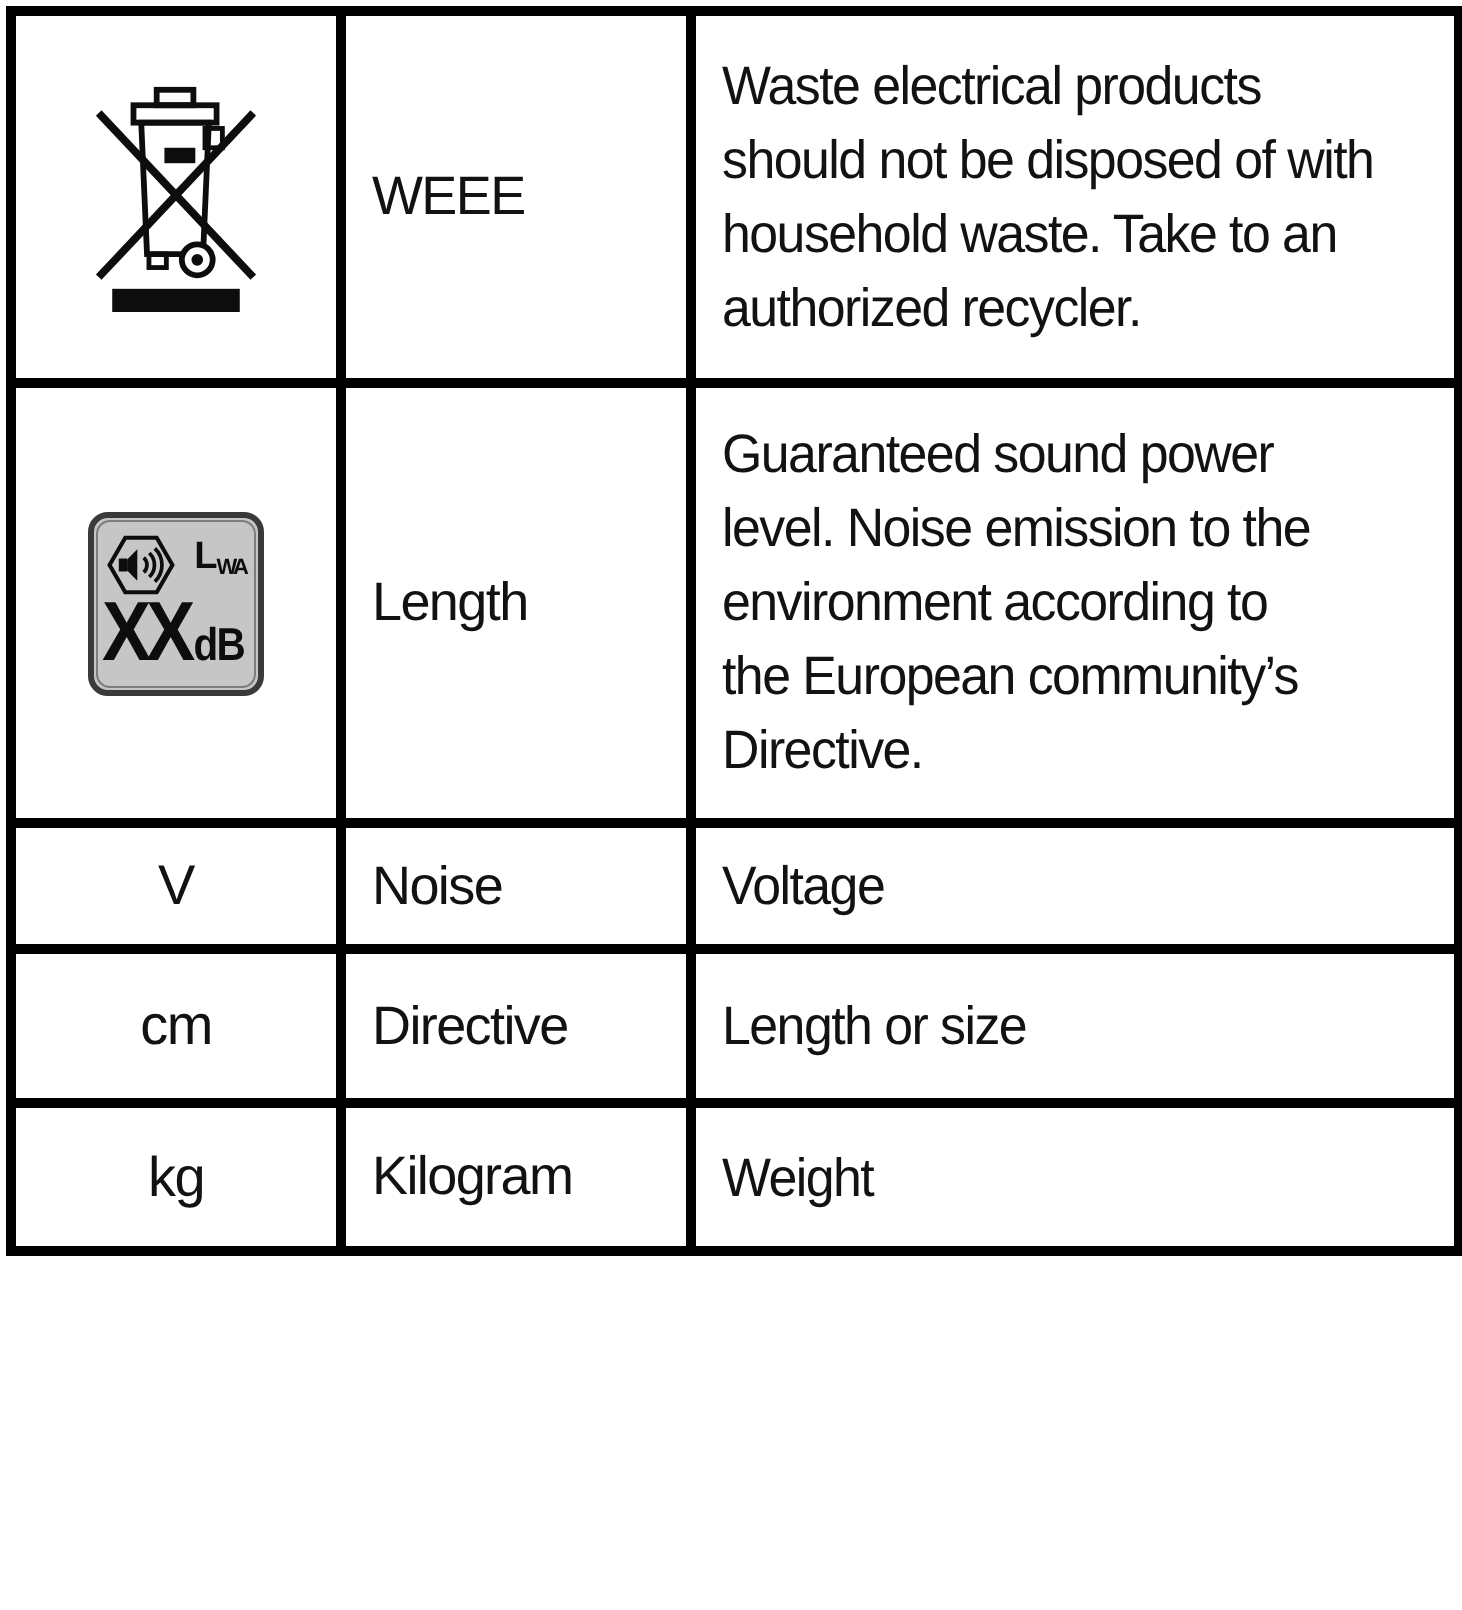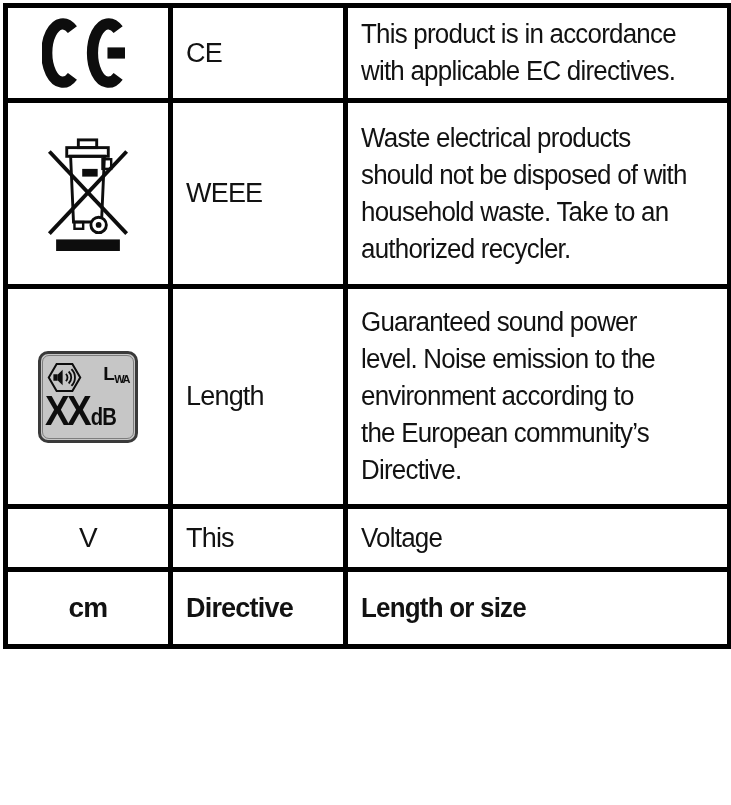--- a/index.html
+++ b/index.html
@@ -24,41 +24,41 @@
   }
   col.c1 { width: 165px; }
   col.c2 { width: 175px; }
   col.c3 { width: 384px; }
 
   tr.r1 { height: 95px; }
   tr.r2 { height: 186px; }
   tr.r3 { height: 220px; }
   tr.r4 { height: 63px; }
   tr.r5 { height: 78px; }
-  tr.r6 { height: 77px; font-weight: bold; }
+  tr.r6 { height: 77px; }
   tr.r7 { height: 74px; }
 
   td.sym  { text-align: center; font-size: 28px; letter-spacing: -0.8px; }
   td.name { font-size: 27px; letter-spacing: -0.8px; padding-left: 13px; }
   td.desc { font-size: 27px; letter-spacing: -0.8px; padding-left: 13px; }
   .line {
     display: block;
     white-space: nowrap;
     line-height: 37px;
     transform: scaleX(0.96);
     transform-origin: 0 50%;
   }
   td.desc .single { line-height: 34px; }
 
   .icon-wrap { display: flex; justify-content: center; align-items: center; }
 
   
   .noise-badge {
     position: relative;
-    width: 100px; height: 92px;
+    width: 88px; height: 92px;
     margin: 0 auto;
     background: #c6c6c6;
     border: 3px solid #3a3a3a;
     border-radius: 10px;
     box-sizing: border-box;
   }
   .noise-badge::after {
     content: "";
     position: absolute; inset: 1px;
     border: 1px solid #7d7d7d;
@@ -85,36 +85,20 @@
 <body>
 
 <table class="symbols">
   <colgroup>
       <col class="c1">
       <col class="c2">
       <col class="c3">
     </colgroup>
 
   <tbody>
-      <tr class="r1">
-    <td class="sym">
-      <div class="icon-wrap">
-        <svg width="92" height="72" viewBox="0 0 94 74" aria-hidden="true">
-          <path d="M 31 13 A 16.5 30 0 1 0 31 61" fill="none" stroke="#0d0d0d" stroke-width="11.5"></path>
-          <path d="M 78 13 A 16.5 30 0 1 0 78 61" fill="none" stroke="#0d0d0d" stroke-width="11.5"></path>
-          <line x1="67" y1="37" x2="85" y2="37" stroke="#0d0d0d" stroke-width="11.5"></line>
-        </svg>
-      </div>
-    </td>
-    <td class="name">CE</td>
-    <td class="desc">
-      <span class="line">This product is in accordance</span>
-      <span class="line">with applicable EC directives.</span>
-    </td>
-  </tr>
 
   <tr class="r2">
     <td class="sym">
       <div class="icon-wrap">
         <svg width="82" height="114" viewBox="0 0 84 118" aria-hidden="true">
           <rect x="32" y="3" width="19" height="8" fill="none" stroke="#0d0d0d" stroke-width="3"></rect>
           <rect x="20" y="11" width="43" height="9" fill="none" stroke="#0d0d0d" stroke-width="3"></rect>
           <polygon points="24,20 59,20 56,88 27,88" fill="none" stroke="#0d0d0d" stroke-width="3"></polygon>
           <rect x="57" y="23" width="9" height="10" fill="none" stroke="#0d0d0d" stroke-width="2.5"></rect>
           <rect x="36" y="33" width="16" height="8" fill="#0d0d0d"></rect>
@@ -156,29 +140,36 @@
       <span class="line">Guaranteed sound power</span>
       <span class="line">level. Noise emission to the</span>
       <span class="line">environment according to</span>
       <span class="line">the European community’s</span>
       <span class="line">Directive.</span>
     </td>
   </tr>
 
   <tr class="r4">
     <td class="sym">V</td>
-    <td class="name">This</td>
+    <td class="name">Noise</td>
     <td class="desc">
       <span class="line single">Voltage</span>
     </td>
   </tr>
 
 
   <tr class="r6">
     <td class="sym">cm</td>
     <td class="name">Directive</td>
     <td class="desc">
       <span class="line single">Length or size</span>
     </td>
   </tr>
 
+  <tr class="r7">
+    <td class="sym">kg</td>
+    <td class="name">Kilogram</td>
+    <td class="desc">
+      <span class="line single">Weight</span>
+    </td>
+  </tr>
 </tbody>
   </table>
 
 </body></html>

